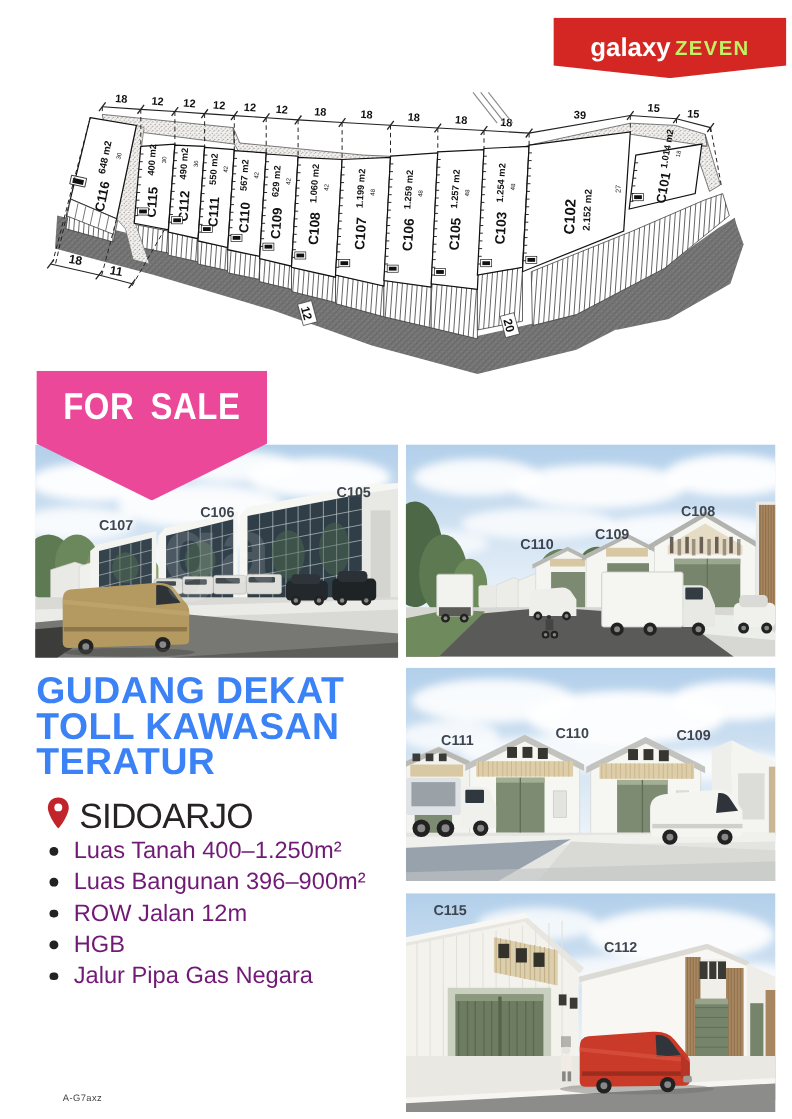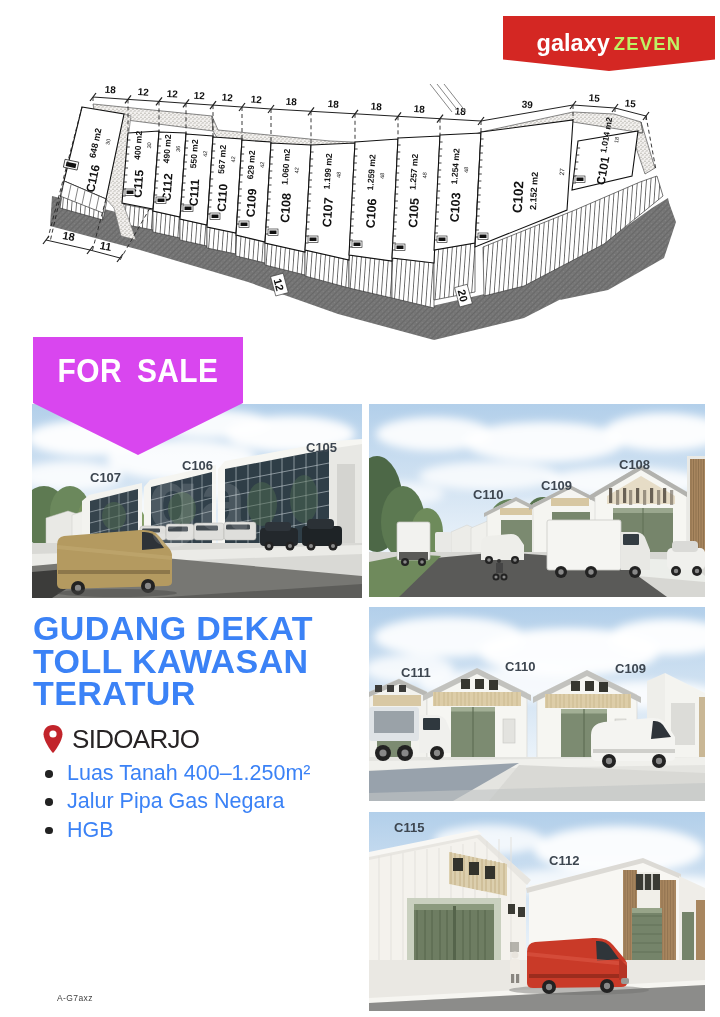--- a/index.html
+++ b/index.html
@@ -7,31 +7,31 @@
        font-family:"Liberation Sans",sans-serif;}
   .abs{position:absolute;}
   svg text{font-family:"Liberation Sans",sans-serif;}
   
   #logo{left:503px;top:16px;width:212px;height:55px;background:#d42723;
         clip-path:polygon(0 0,100% 0,100% 79%,50% 100%,0 79%);
         display:flex;align-items:center;justify-content:center;}
   #logo .g{color:#fff;font-weight:bold;font-size:23.5px;letter-spacing:0px;}
   #logo .z{color:#bef264;font-weight:bold;font-size:18.5px;letter-spacing:1.2px;margin-left:4px;}
   
-  #forsale{left:33px;top:337px;width:210px;height:118px;background:#d946ef;z-index:6;
+  #forsale{left:33px;top:337px;width:210px;height:118px;background:#ec4899;z-index:6;
         clip-path:polygon(0 0,100% 0,100% 56%,50% 100%,0 56%);}
   #forsale span{position:absolute;left:0;right:0;top:14px;text-align:center;color:#fff;
         font-weight:bold;font-size:34px;letter-spacing:0.5px;word-spacing:7px;
         transform:scaleX(0.88);}
   
   #head{left:33px;top:612px;width:340px;color:#3b82f6;font-weight:bold;font-size:34px;
         line-height:32.5px;letter-spacing:0.4px;}
-  #sido{left:72px;top:724px;color:#272324;font-size:26px;letter-spacing:-0.7px;}
+  #sido{left:72px;top:724px;color:#272324;font-size:32px;letter-spacing:-0.7px;}
   #pin{left:42px;top:724px;}
-  ul#feat{left:67px;top:762px;width:320px;margin:0;padding:0;color:#3b82f6;
+  ul#feat{left:67px;top:762px;width:320px;margin:0;padding:0;color:#701a75;
        font-size:21.5px;list-style:none;}
   ul#feat li{margin:0 0 4.9px 0;position:relative;line-height:23.5px;}
   ul#feat li:before{content:'';position:absolute;left:-22px;top:8px;width:7.5px;height:7.5px;
        border-radius:50%;background:#222;}
   #code{left:57px;top:981px;font-size:8.5px;color:#3f3f3f;letter-spacing:0.4px;margin-top:12px;}
 </style>
 </head>
 <body>
 
 <svg class="abs" id="plan" style="left:0;top:0" width="720" height="360" viewBox="0 0 720 360">
@@ -855,16 +855,18 @@
 </svg>
 
 <div class="abs" id="head">GUDANG DEKAT<br>TOLL KAWASAN<br>TERATUR</div>
 <svg class="abs" id="pin" width="22" height="30" viewBox="0 0 22 30">
   <path d="M11 1 C5.2 1 1.5 5.2 1.5 10.3 C1.5 16.5 9 27.5 11 29 C13 27.5 20.5 16.5 20.5 10.3 C20.5 5.2 16.8 1 11 1 Z" fill="#c2242b"></path>
   <circle cx="11" cy="10" r="3.6" fill="#ffffff"></circle>
 </svg>
 <div class="abs" id="sido">SIDOARJO</div>
 <ul class="abs" id="feat">
   <li>Luas Tanah 400–1.250m²</li>
+  <li>Luas Bangunan 396–900m²</li>
+  <li>ROW Jalan 12m</li>
+  <li>HGB</li>
   <li>Jalur Pipa Gas Negara</li>
-  <li>HGB</li>
 </ul>
 <div class="abs" id="code">A-G7axz</div>
 
 </body></html>

